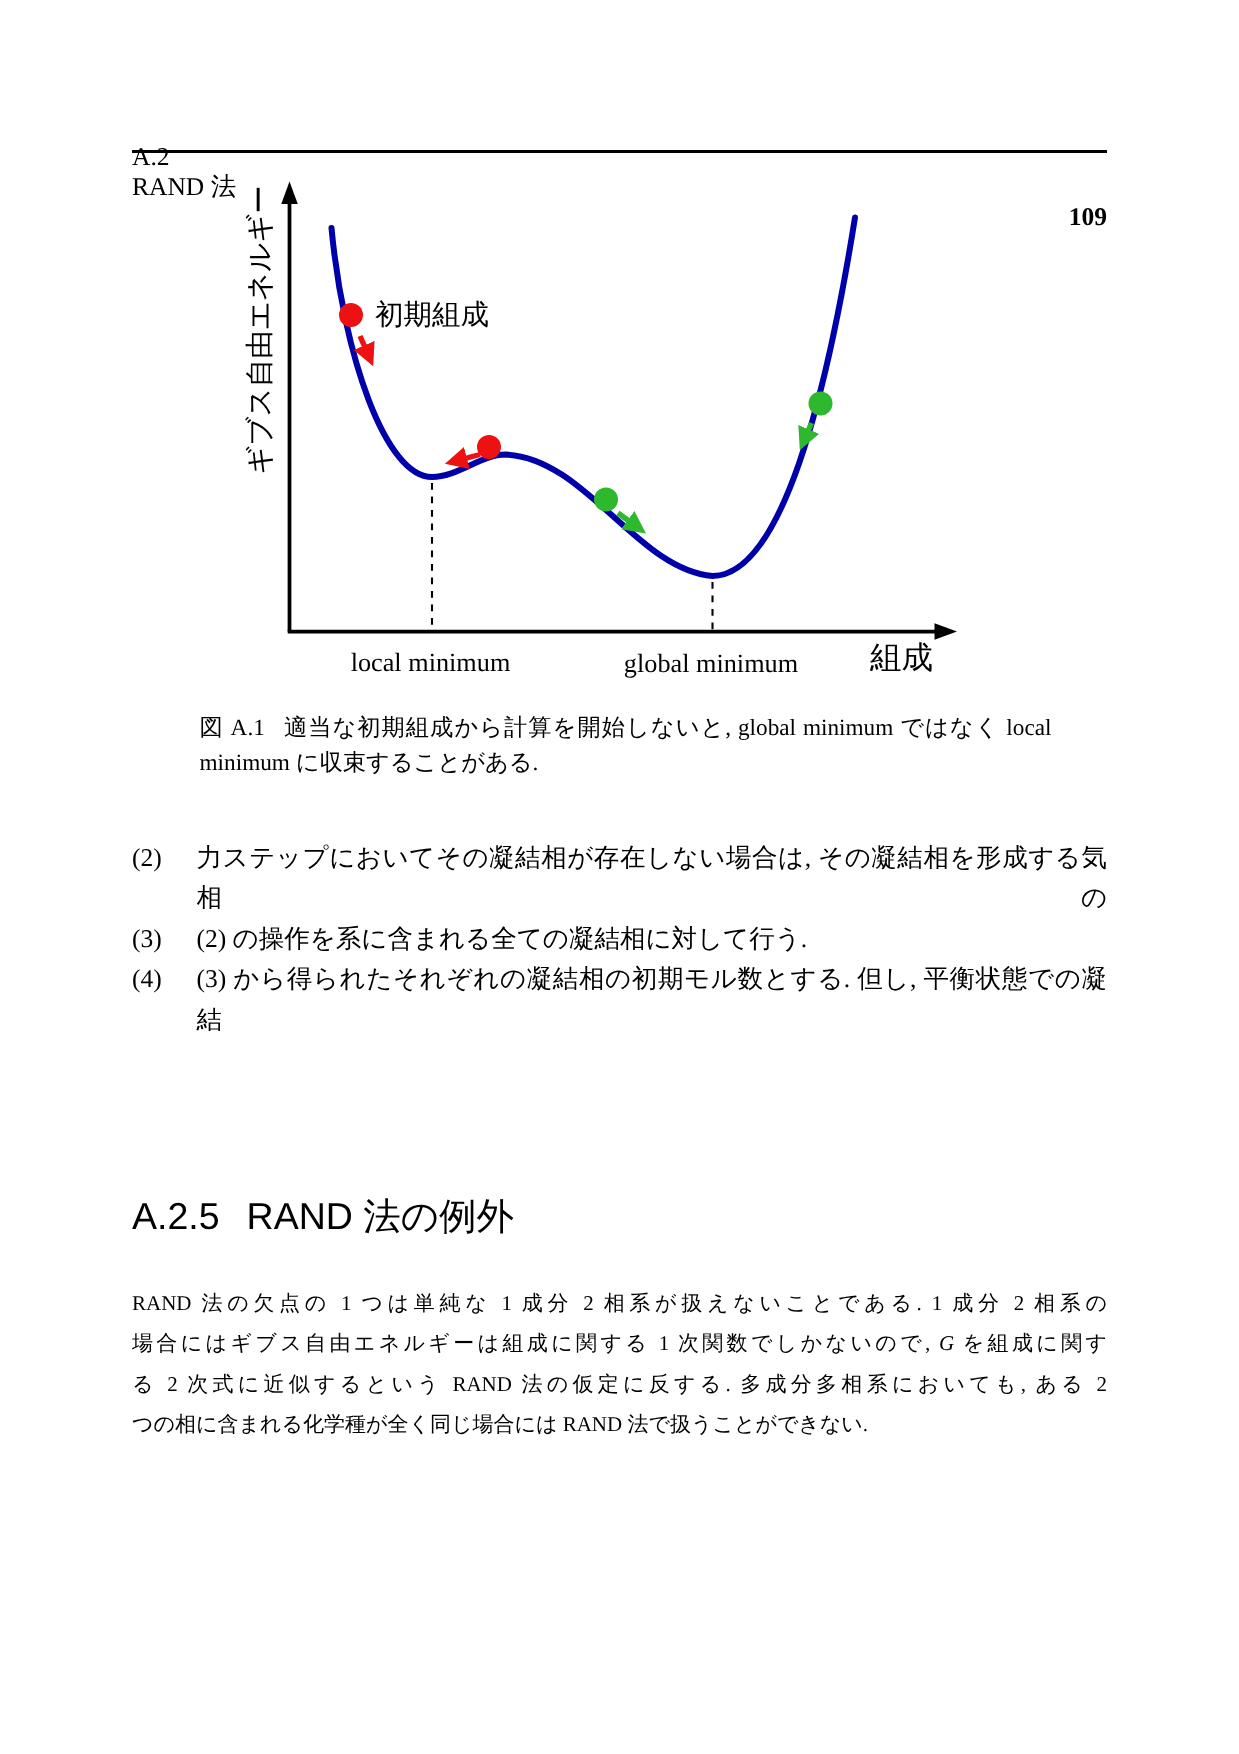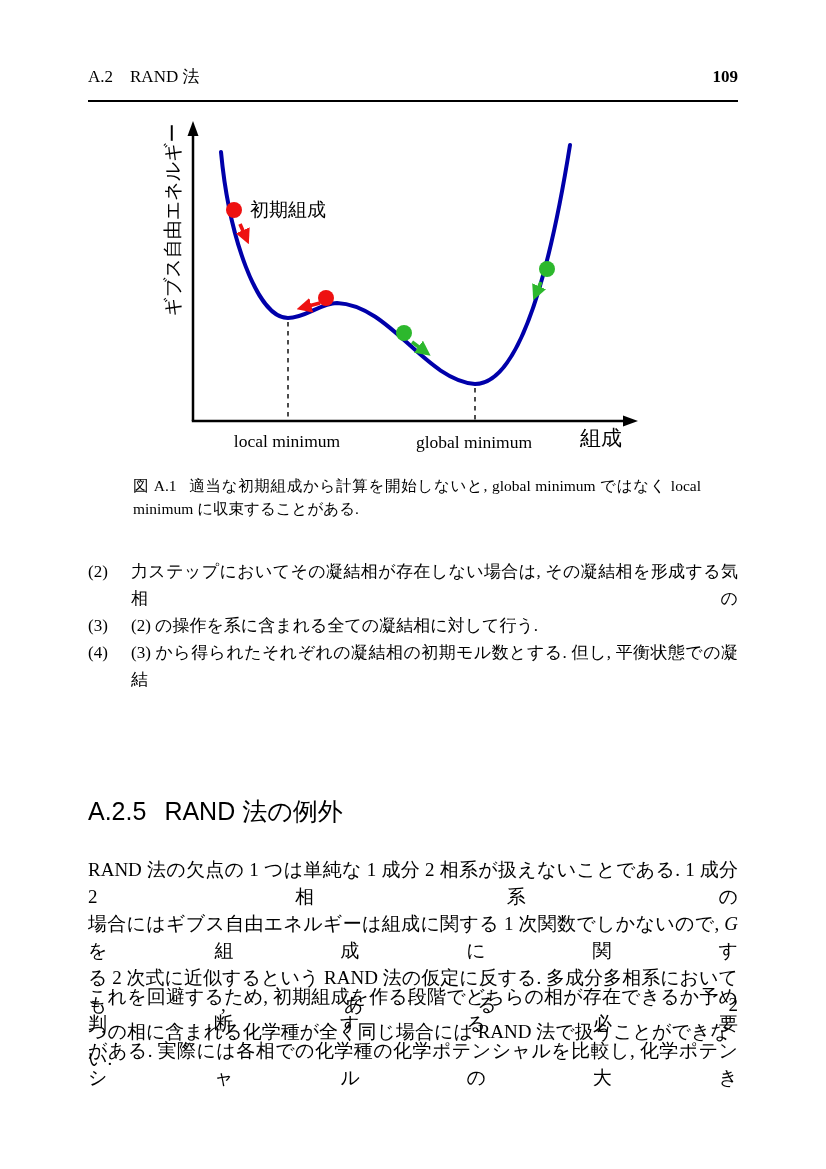--- a/index.html
+++ b/index.html
@@ -5,22 +5,22 @@
 <style>
   html,body{margin:0;padding:0;background:#e8e8e8;}
   .page{
     position:relative;width:826px;height:1169px;margin:0 auto;
     background:#ffffff;color:#000;
     font-family:"Liberation Serif","DejaVu Serif",serif;
     overflow:hidden;
   }
   
   .runhead{
-    position:absolute;left:88px;top:67px;width:650px;
-    font-size:17px;line-height:20px;display:flex;align-items:baseline;
+    position:absolute;left:88px;top:95px;width:650px;
+    font-size:17px;line-height:20px;display:flex;align-items:baseline;flex-direction:column;
   }
   .runhead .sec-no{margin-right:17px;}
   .runhead .pageno{margin-left:auto;font-weight:bold;}
   .headrule{position:absolute;left:88px;top:100px;width:650px;height:2px;background:#000;}
   
   .figure{position:absolute;left:155px;top:112px;width:495px;height:350px;}
   .figure svg{display:block;width:495px;height:350px;}
   .fig-serif{font-family:"Liberation Serif","DejaVu Serif",serif;font-size:17.5px;}
   .fig-cjk{font-family:"Liberation Sans","DejaVu Sans",sans-serif;font-size:19px;}
   .fig-cjk-lg{font-family:"Liberation Sans","DejaVu Sans",sans-serif;font-size:21px;}
@@ -42,21 +42,21 @@
   .li .marker{width:43px;flex:0 0 43px;}
   .li .ltext{flex:1 1 auto;min-width:0;}
   
   .subheading{
     position:absolute;left:88px;top:797px;
     font-family:"Liberation Sans","DejaVu Sans",sans-serif;
     font-weight:normal;font-size:25px;line-height:28px;
   }
   .subheading .sh-no{margin-right:18px;}
   
-  .para{position:absolute;left:88px;width:650px;font-size:19px;line-height:27px;}
+  .para{position:absolute;left:88px;width:650px;font-size:14px;line-height:27px;}
   .p1{top:856px;}
   .p2{top:983px;}
   .mvar{font-style:italic;}
 </style>
 </head>
 <body>
 
 <div class="page">
 
   <div class="runhead">
@@ -138,18 +138,14 @@
     <span class="sh-no">A.2.5</span><span>RAND 法の例外</span>
   </div>
 
   <div class="para p1">
     <div class="jl">RAND 法の欠点の 1 つは単純な 1 成分 2 相系が扱えないことである. 1 成分 2 相系の</div>
     <div class="jl"><span>場合にはギブス自由エネルギーは組成に関する 1 次関数でしかないので, </span><span class="mvar">G</span><span> を組成に関す</span></div>
     <div class="jl">る 2 次式に近似するという RAND 法の仮定に反する. 多成分多相系においても, ある 2</div>
     <div class="jl-last">つの相に含まれる化学種が全く同じ場合には RAND 法で扱うことができない.</div>
   </div>
 
-  <div class="para p2">
-    <div class="jl">これを回避するため, 初期組成を作る段階でどちらの相が存在できるか予め判断する必要</div>
-    <div class="jl">がある. 実際には各相での化学種の化学ポテンシャルを比較し, 化学ポテンシャルの大き</div>
-  </div>
 
 </div>
 
 </body></html>

